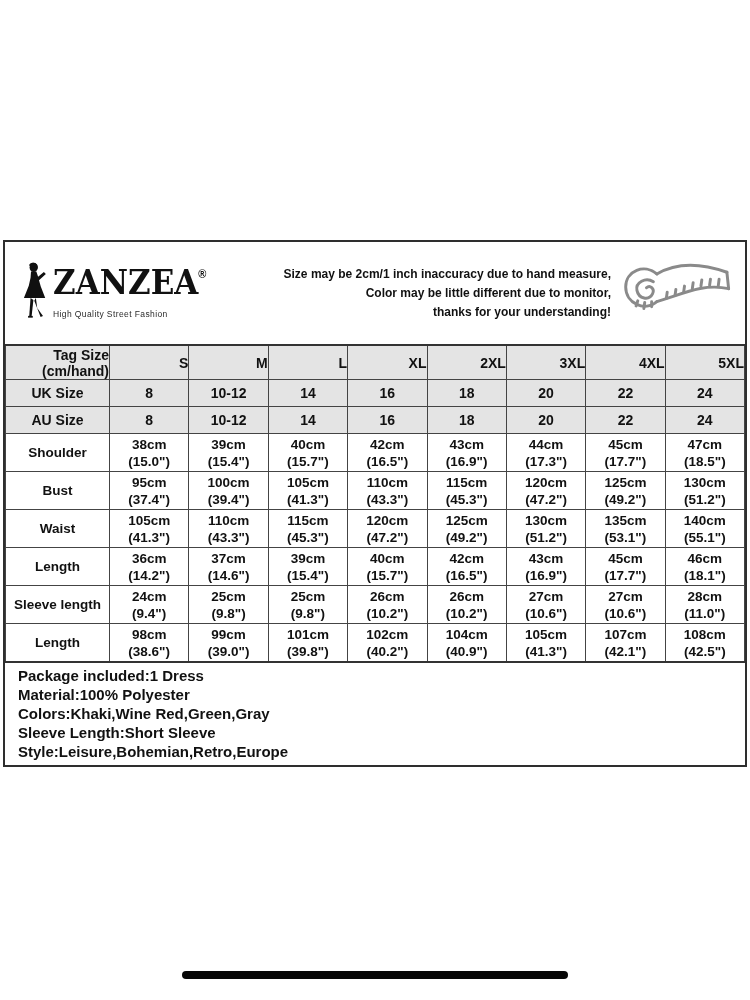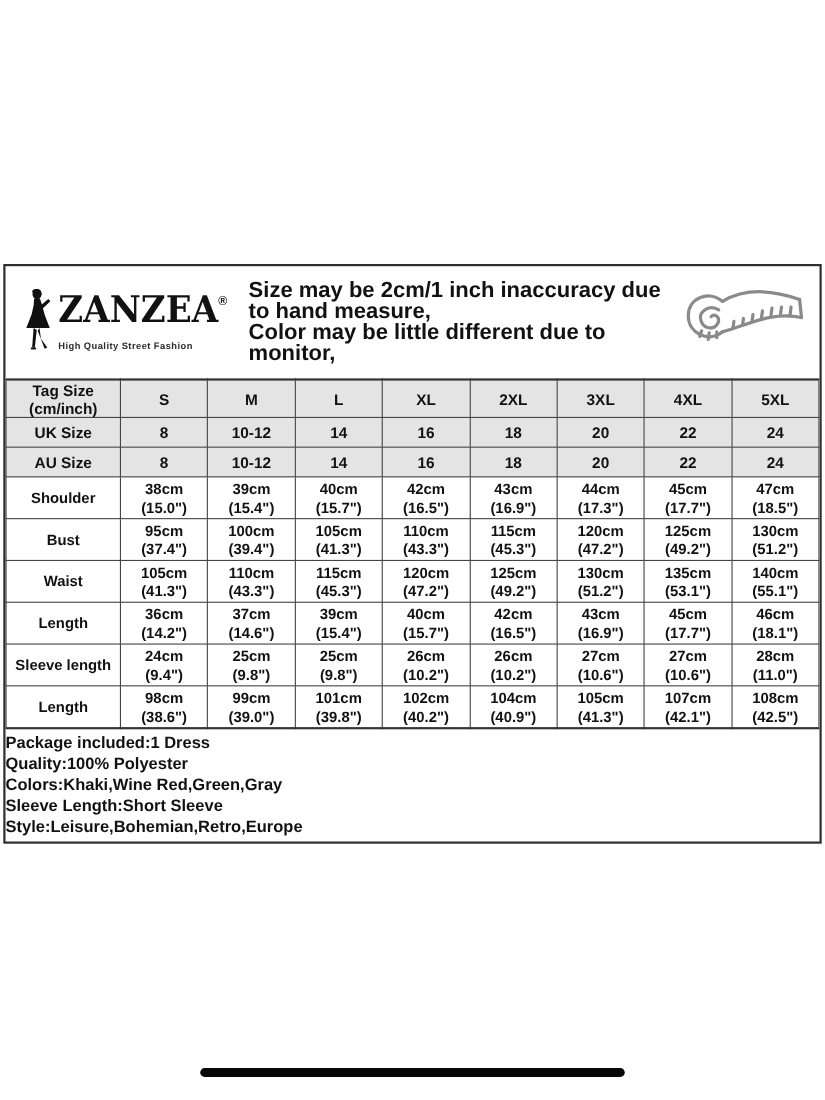--- a/index.html
+++ b/index.html
@@ -8,37 +8,37 @@
   .sheet{position:absolute;left:3px;top:240px;width:740px;border:2px solid #2e2e2e;background:#fff;}
 
   
   .header-band{display:flex;align-items:center;height:78px;padding:12px 6px;}
   .brand{display:flex;align-items:center;width:215px;flex:0 0 auto;}
   .brand-figure{flex:0 0 auto;margin:0 2px 0 8px;}
   .brand-text{display:flex;flex-direction:column;line-height:1;}
   .brand-name{font-family:"DejaVu Serif","Liberation Serif",serif;font-weight:700;font-size:31px;
               letter-spacing:0px;transform:scaleY(1.08);transform-origin:left bottom;white-space:nowrap;}
   .brand-name sup{font-size:11px;font-family:"Liberation Sans",sans-serif;vertical-align:14px;}
-  .brand-tagline{font-size:8.5px;font-weight:700;letter-spacing:.4px;color:#2b2b2b;margin-top:11px;}
-  .disclaimer{flex:1 1 auto;text-align:left;font-weight:700;font-size:20px;line-height:19px;}
+  .brand-tagline{font-size:8.5px;font-weight:400;letter-spacing:.4px;color:#2b2b2b;margin-top:11px;}
+  .disclaimer{flex:1 1 auto;text-align:right;font-weight:700;font-size:12px;line-height:19px;}
   .tape{flex:0 0 auto;width:128px;display:flex;justify-content:center;align-items:center;}
 
   
   table.size-table{border-collapse:collapse;width:100%;table-layout:fixed;
                    border-top:2px solid #333;border-bottom:2px solid #333;}
   table.size-table td{border:1px solid #444;text-align:center;vertical-align:middle;
                       font-weight:700;padding:0;}
   tr.size-row td{background:#e4e4e4;font-size:14px;height:26px;}
-  tr.first-row td{height:33px;}
+  tr.first-row td{height:33px;text-align:right;}
   tr.measure-row td{background:#fff;font-size:13.5px;height:37px;line-height:17px;}
   td.lbl{font-size:14px;}
   tr.first-row td.lbl{line-height:16px;}
 
   
-  .details{padding:3px 5px 4px 0;font-weight:700;font-size:15px;line-height:19px;}
+  .details{padding:3px 5px 4px 13px;font-weight:700;font-size:15px;line-height:19px;}
 
   
   .home-bar{position:absolute;left:182px;top:971px;width:386px;height:8px;border-radius:4.5px;background:#070707;}
 </style>
 </head>
 <body>
 
 <div class="canvas">
   <div class="sheet">
 
@@ -57,20 +57,21 @@
           </svg>
         </span>
         <span class="brand-text">
           <span class="brand-name"><span>ZANZEA</span><sup>®</sup></span>
           <span class="brand-tagline">High Quality Street Fashion</span>
         </span>
       </div>
       <div class="disclaimer">
         <div>Size may be 2cm/1 inch inaccuracy due to hand measure,</div>
         <div>Color may be little different due to monitor,</div>
+        <div>thanks for your understanding!</div>
       </div>
       <div class="tape">
         <svg width="118" height="64" viewBox="0 0 134 74">
           <g fill="none" stroke="#8a8a8a" stroke-width="3.4" stroke-linecap="round" stroke-linejoin="round">
             <path d="M46 15 C32 3 10 11 10 30 C10 49 32 59 46 47"></path>
             <path d="M42 24 C33 18 21 25 23 34 C25 44 37 46 41 38 C44 32 38 27 34 31"></path>
             <path d="M46 15 C68 2 96 2 127 13"></path>
             <path d="M46 47 C72 40 98 25 129 32"></path>
             <path d="M127 13 L129 32"></path>
             <path d="M57 43 L58 36"></path>
@@ -97,21 +98,21 @@
           <col>
           <col>
           <col>
           <col>
           <col>
       </colgroup>
       <tbody>
           <tr class="size-row first-row">
             <td class="lbl">
               <div>Tag Size</div>
-              <div>(cm/inch)</div>
+              <div>(cm/hand)</div>
             </td>
             <td>S</td>
             <td>M</td>
             <td>L</td>
             <td>XL</td>
             <td>2XL</td>
             <td>3XL</td>
             <td>4XL</td>
             <td>5XL</td>
           </tr>
@@ -345,21 +346,21 @@
             <td>
               <div>108cm</div>
               <div>(42.5")</div>
             </td>
           </tr>
         </tbody>
     </table>
 
     <div class="details">
       <div>Package included:1 Dress</div>
-      <div>Quality:100% Polyester</div>
+      <div>Material:100% Polyester</div>
       <div>Colors:Khaki,Wine Red,Green,Gray</div>
       <div>Sleeve Length:Short Sleeve</div>
       <div>Style:Leisure,Bohemian,Retro,Europe</div>
     </div>
   </div>
 
   <div class="home-bar"></div>
 </div>
 
 </body></html>

